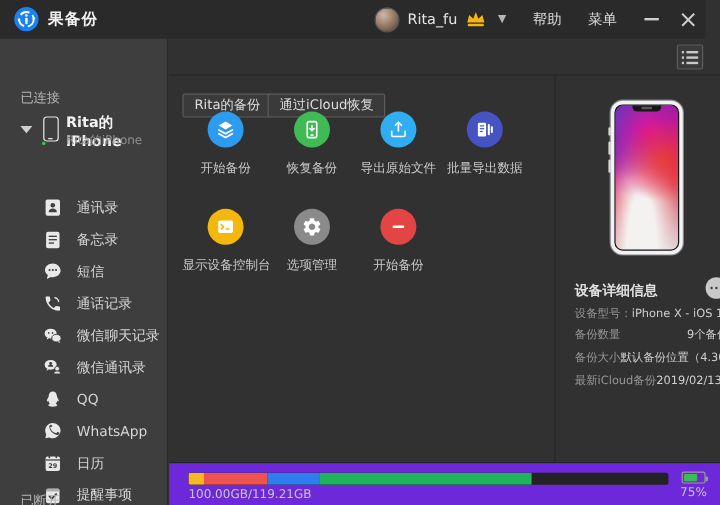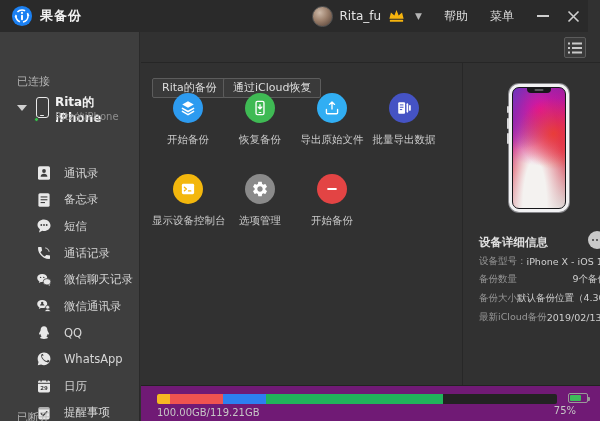--- a/index.html
+++ b/index.html
@@ -69,28 +69,28 @@
   .notch::after { content:""; position:absolute; left:50%; top:2px; transform:translateX(-50%); width:9px; height:1.5px; background:#5a5a5e; border-radius:1px; }
   .info-header { position:absolute; left:16px; top:172px; color:#e0e0e0; font-size:11.5px; font-weight:bold; }
   .more-btn { position:absolute; right:14px; top:168px; width:18px; height:18px; border-radius:50%; background:#c9c9c9; display:flex; align-items:center; justify-content:center; gap:1.8px; cursor:pointer; }
   .more-btn i { width:2.4px; height:2.4px; border-radius:50%; background:#3d3d3d; }
   .info-rows { position:absolute; left:0; top:189px; width:158px; }
   .irow { height:18.6px; display:flex; align-items:center; padding:0 14px 0 16px; }
   .irow .il { color:#979797; font-size:9.5px; white-space:nowrap; }
   .irow .iv { color:#cfcfcf; font-size:9.5px; margin-left:auto; white-space:nowrap; }
 
   
-  .bottombar { position:absolute; left:141px; top:385px; width:459px; height:36px; background:#701a75; border-top:1px solid #222; }
+  .bottombar { position:absolute; left:141px; top:385px; width:459px; height:36px; background:#6d28d9; border-top:1px solid #222; }
   .storagebar { position:absolute; left:16px; top:8px; width:400px; height:10px; background:#232323; border-radius:2px; overflow:hidden; display:flex; }
   .seg { height:100%; }
   .storage-text { position:absolute; left:16px; top:21px; color:#c6c6c6; font-size:10px; }
   .battery { position:absolute; right:12px; top:7px; width:20px; height:10px; border:1px solid #9a9a9a; border-radius:2px; padding:1px; }
   .battery::after { content:""; position:absolute; right:-3px; top:2.5px; width:2px; height:4px; background:#9a9a9a; border-radius:0 1px 1px 0; }
   .battery .fill { height:100%; background:#3dbb5a; border-radius:1px; }
-  .battery-text { position:absolute; right:24px; top:19px; color:#c6c6c6; font-size:10px; }
+  .battery-text { position:absolute; right:11px; top:19px; color:#c6c6c6; font-size:10px; }
 
   svg { display:block; }
 </style>
 </head>
 <body>
 
 <div class="app">
 
   <div class="titlebar">
     <svg class="app-icon" viewBox="0 0 24 24">

